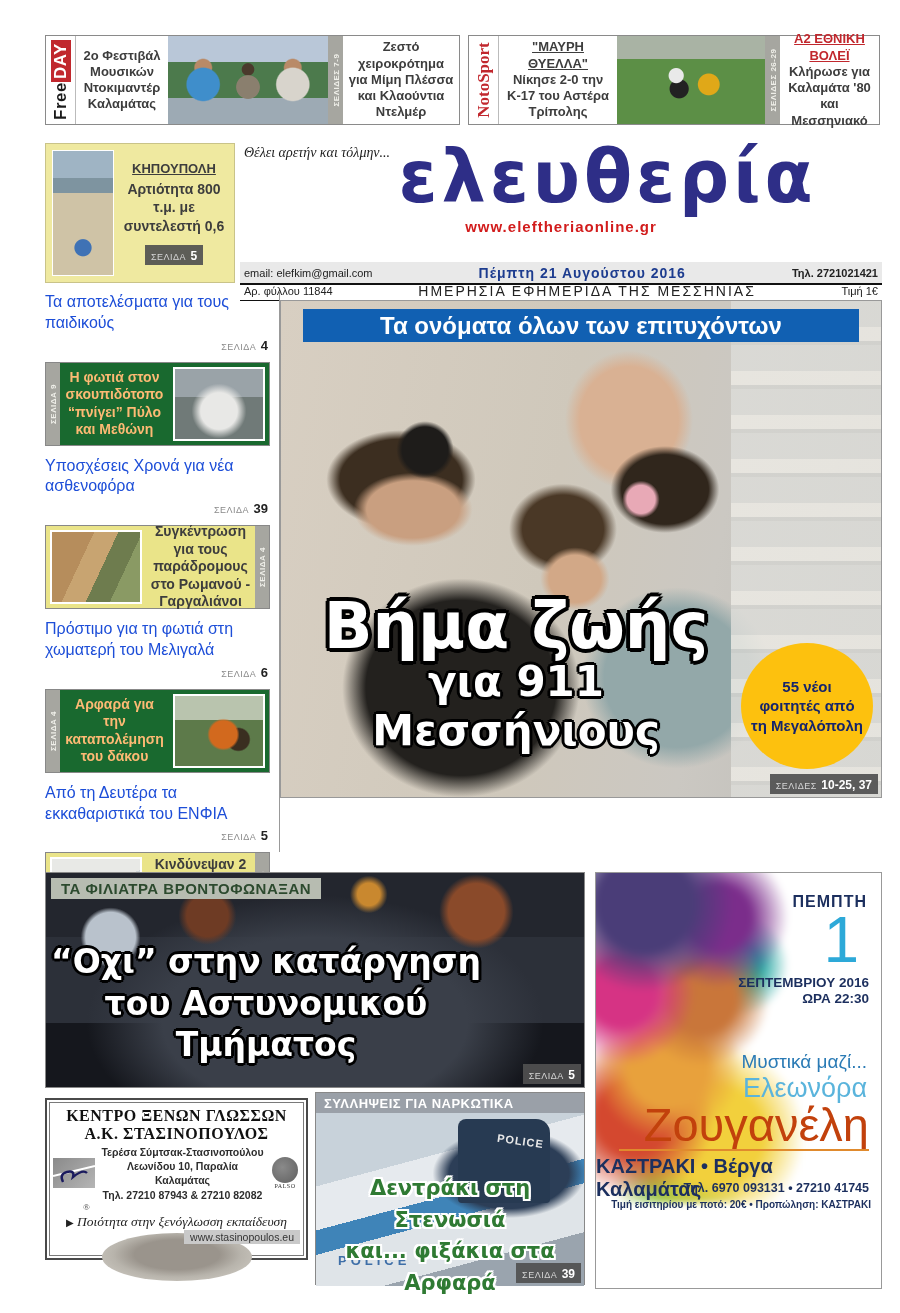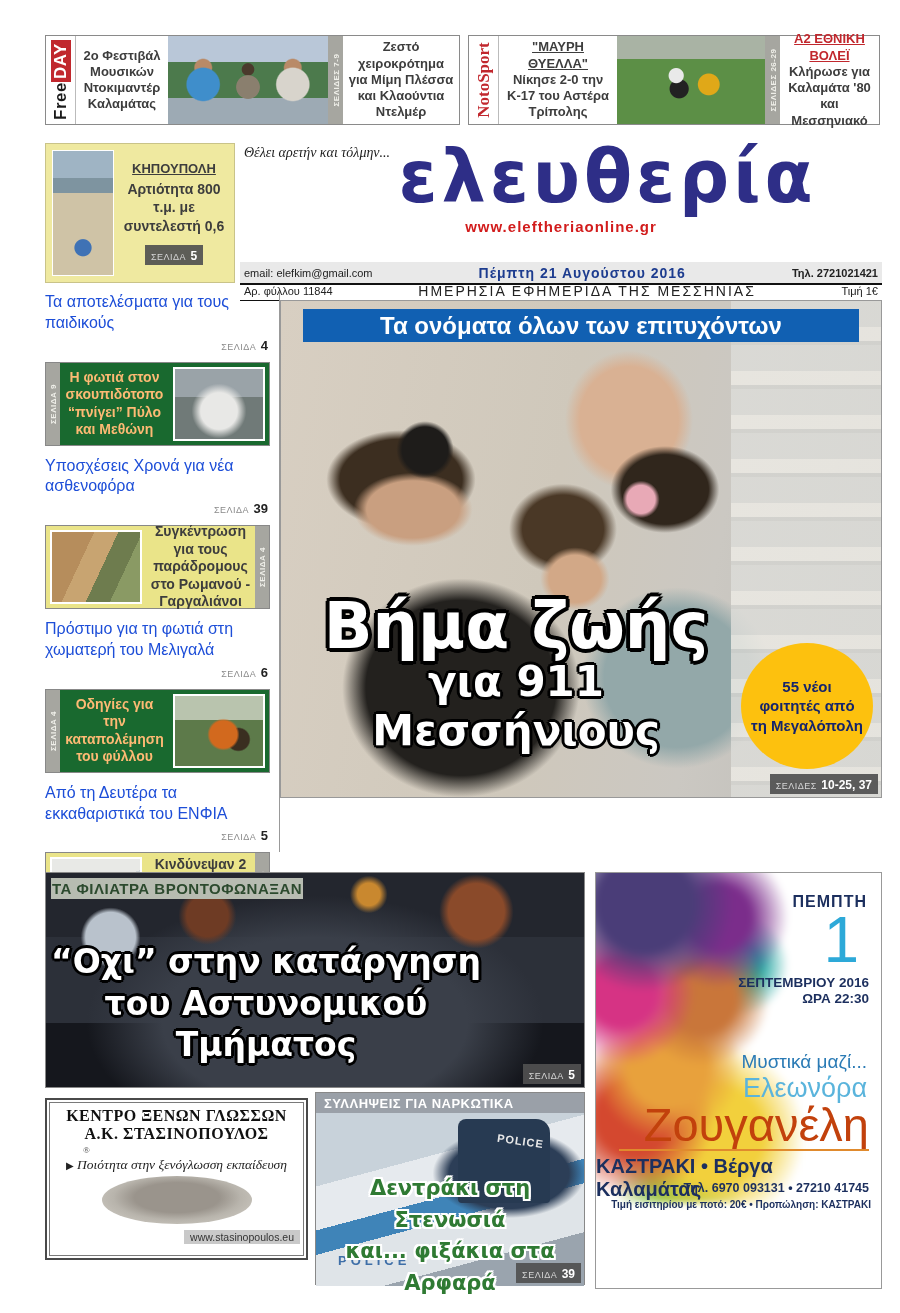--- a/index.html
+++ b/index.html
@@ -153,21 +153,21 @@
   .filiatra { left:45px; top:872px; width:540px; height:216px; border:1px solid #888;
     background:
       radial-gradient(circle at 12% 30%, #b9c2cc 0 5%, transparent 6%),
       radial-gradient(circle at 60% 10%, #c9882f 0 3%, transparent 5%),
       radial-gradient(circle at 80% 18%, #8a4a2a 0 6%, transparent 8%),
       radial-gradient(circle at 30% 20%, #6e3b24 0 5%, transparent 7%),
       radial-gradient(ellipse at 50% 70%, #3a3f49 0 40%, transparent 60%),
       linear-gradient(#23262e 0 30%, #2c3039 30% 70%, #15171d 70% 100%);
   }
   .fil-kicker { position:absolute; left:5px; top:5px; background:#b7bcb1; color:#2c4a2e;
-                font-weight:bold; font-size:15px; padding:2px 1px; letter-spacing:.5px; }
+                font-weight:bold; font-size:15px; padding:2px 10px; letter-spacing:.5px; }
   .fil-head { position:absolute; left:0; bottom:22px; width:440px; text-align:center; color:#fff;
               font-family:"DejaVu Sans", sans-serif; font-weight:bold; }
   .fil-head .l1, .fil-head .l2 { font-size:33px; line-height:1.25;
     text-shadow:-2px -2px 0 #000,2px -2px 0 #000,-2px 2px 0 #000,2px 2px 0 #000,0 3px 0 #000,3px 0 0 #000,-3px 0 0 #000,0 -3px 0 #000; }
 
   
   .ad-glossa { left:45px; top:1098px; width:263px; height:162px; background:#fff;
                border:2px solid #4a4a4a; box-shadow:inset 0 0 0 2px #fff, inset 0 0 0 3px #7a7a7a;
                padding:7px 6px 4px; text-align:center; font-family:"Liberation Serif", serif; }
   .ag-t1 { font-weight:bold; font-size:16px; color:#111; letter-spacing:.5px; }
@@ -338,21 +338,21 @@
 
   <div class="sb-text">Πρόστιμο για τη φωτιά στη χωματερή του Μελιγαλά</div>
   <div class="sb-pageref">
     <span class="pg-label">ΣΕΛΙΔΑ</span> <span class="pg-num">6</span>
   </div>
 
   <div class="sb-box sb-green">
     <div class="vstrip">
         <span>ΣΕΛΙΔΑ 4</span>
       </div>
-    <div class="sb-box-text">Οδηγίες για την καταπολέμηση του φύλλου</div>
+    <div class="sb-box-text">Αρφαρά για την καταπολέμηση του δάκου</div>
     <div class="sb-box-photo ph-tractor"></div>
   </div>
 
   <div class="sb-text">Από τη Δευτέρα τα εκκαθαριστικά του ΕΝΦΙΑ</div>
   <div class="sb-pageref">
     <span class="pg-label">ΣΕΛΙΔΑ</span> <span class="pg-num">5</span>
   </div>
 
   <div class="sb-box sb-yellow" style="height:78px;">
     <div class="sb-box-photo ph-boat"></div>
@@ -385,20 +385,37 @@
   </div>
   <div class="photobadge">
     <span class="lbl">ΣΕΛΙΔΑ</span>
     <span class="num">5</span>
   </div>
 </div>
 
 <div class="abs ad-glossa">
   <div class="ag-t1">ΚΕΝΤΡΟ ΞΕΝΩΝ ΓΛΩΣΣΩΝ</div>
   <div class="ag-t2">Α.Κ. ΣΤΑΣΙΝΟΠΟΥΛΟΣ</div>
+  <div class="ag-mid">
+    <div class="ag-logo">
+      <svg viewBox="0 0 42 30" xmlns="http://www.w3.org/2000/svg">
+        <line x1="0" y1="18" x2="42" y2="8" stroke="#fff" stroke-width="2"></line>
+        <path d="M10 24 q-4 -8 4 -10 q8 -2 6 5 q10 -8 14 -4" fill="none" stroke="#1a1a5e" stroke-width="2.4"></path>
+      </svg>
+    </div>
+    <div class="ag-lines">
+      <div>Τερέσα Σύμτσακ-Στασινοπούλου</div>
+      <div>Λεωνίδου 10, Παραλία Καλαμάτας</div>
+      <div>Τηλ. 27210 87943 &amp; 27210 82082</div>
+    </div>
+    <div class="ag-palso">
+      <div class="disc"></div>
+      <div class="txt">PALSO</div>
+    </div>
+  </div>
   <div class="ag-reg">®</div>
   <div class="ag-slogan">
     <span class="arrow">▶</span>
     <span>Ποιότητα στην ξενόγλωσση εκπαίδευση</span>
   </div>
   <div class="ag-photo"></div>
   <div class="ag-url">www.stasinopoulos.eu</div>
 </div>
 
 <div class="abs police">

